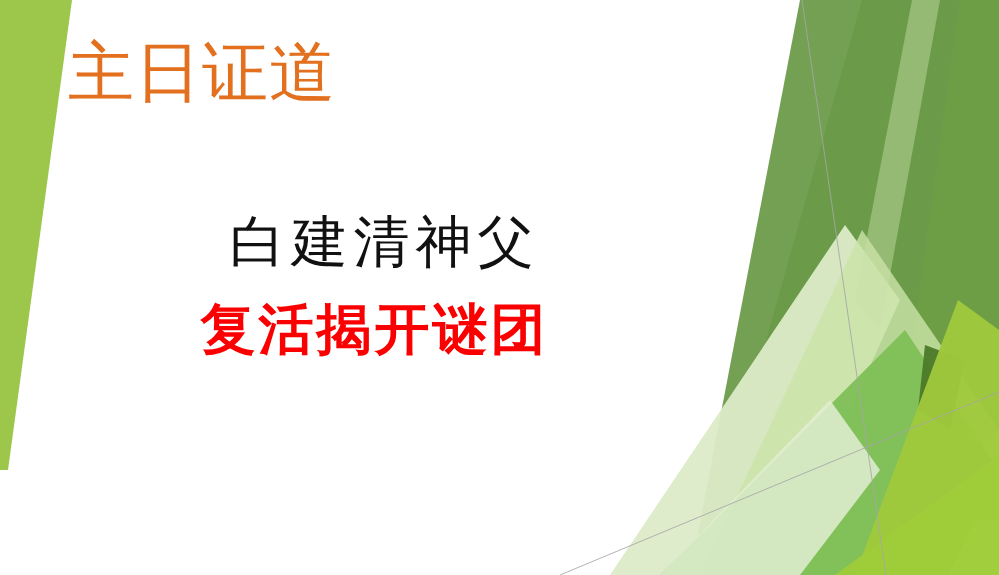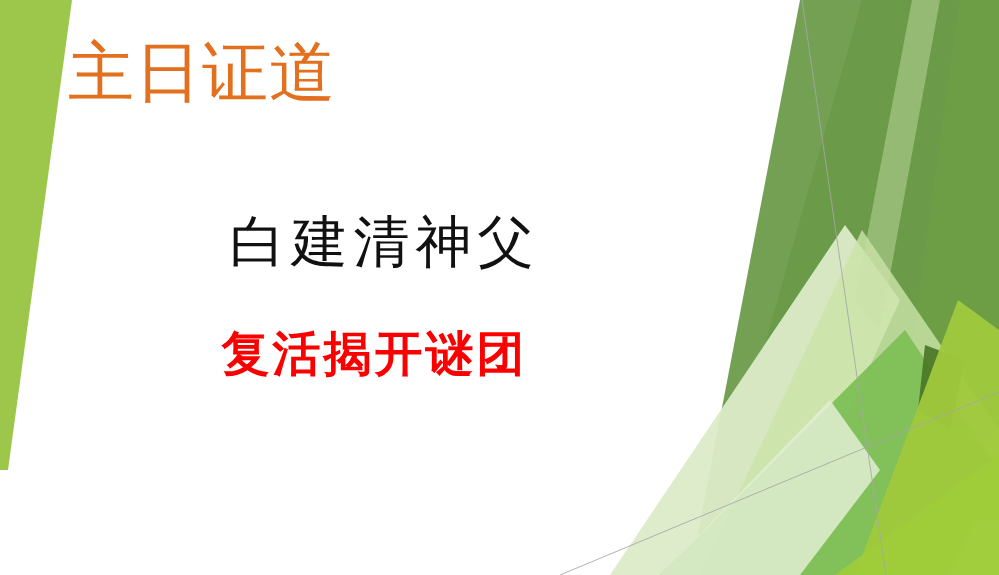--- a/index.html
+++ b/index.html
@@ -56,28 +56,27 @@
     margin-top: 16px;
   }
   #sermon-topic {
     position: absolute;
     left: 0;
     top: 300px;
     width: 999px;
     text-align: center;
     padding-right: 250px;
     box-sizing: border-box;
-    font-size: 48px;
+    font-size: 55px;
     line-height: 1.1;
     letter-spacing: 3px;
     font-weight: bold;
     color: #FA0000;
     font-family: "Liberation Serif", "DejaVu Serif", serif;
     white-space: nowrap;
-    margin-top: 28px;
   }
 </style>
 </head>
 <body>
 
 <div id="slide">
 
   <svg id="bg-svg" viewBox="0 0 999 575" preserveAspectRatio="none" xmlns="http://www.w3.org/2000/svg">
 
     <rect x="0" y="0" width="999" height="575" fill="#FFFFFF"></rect>

